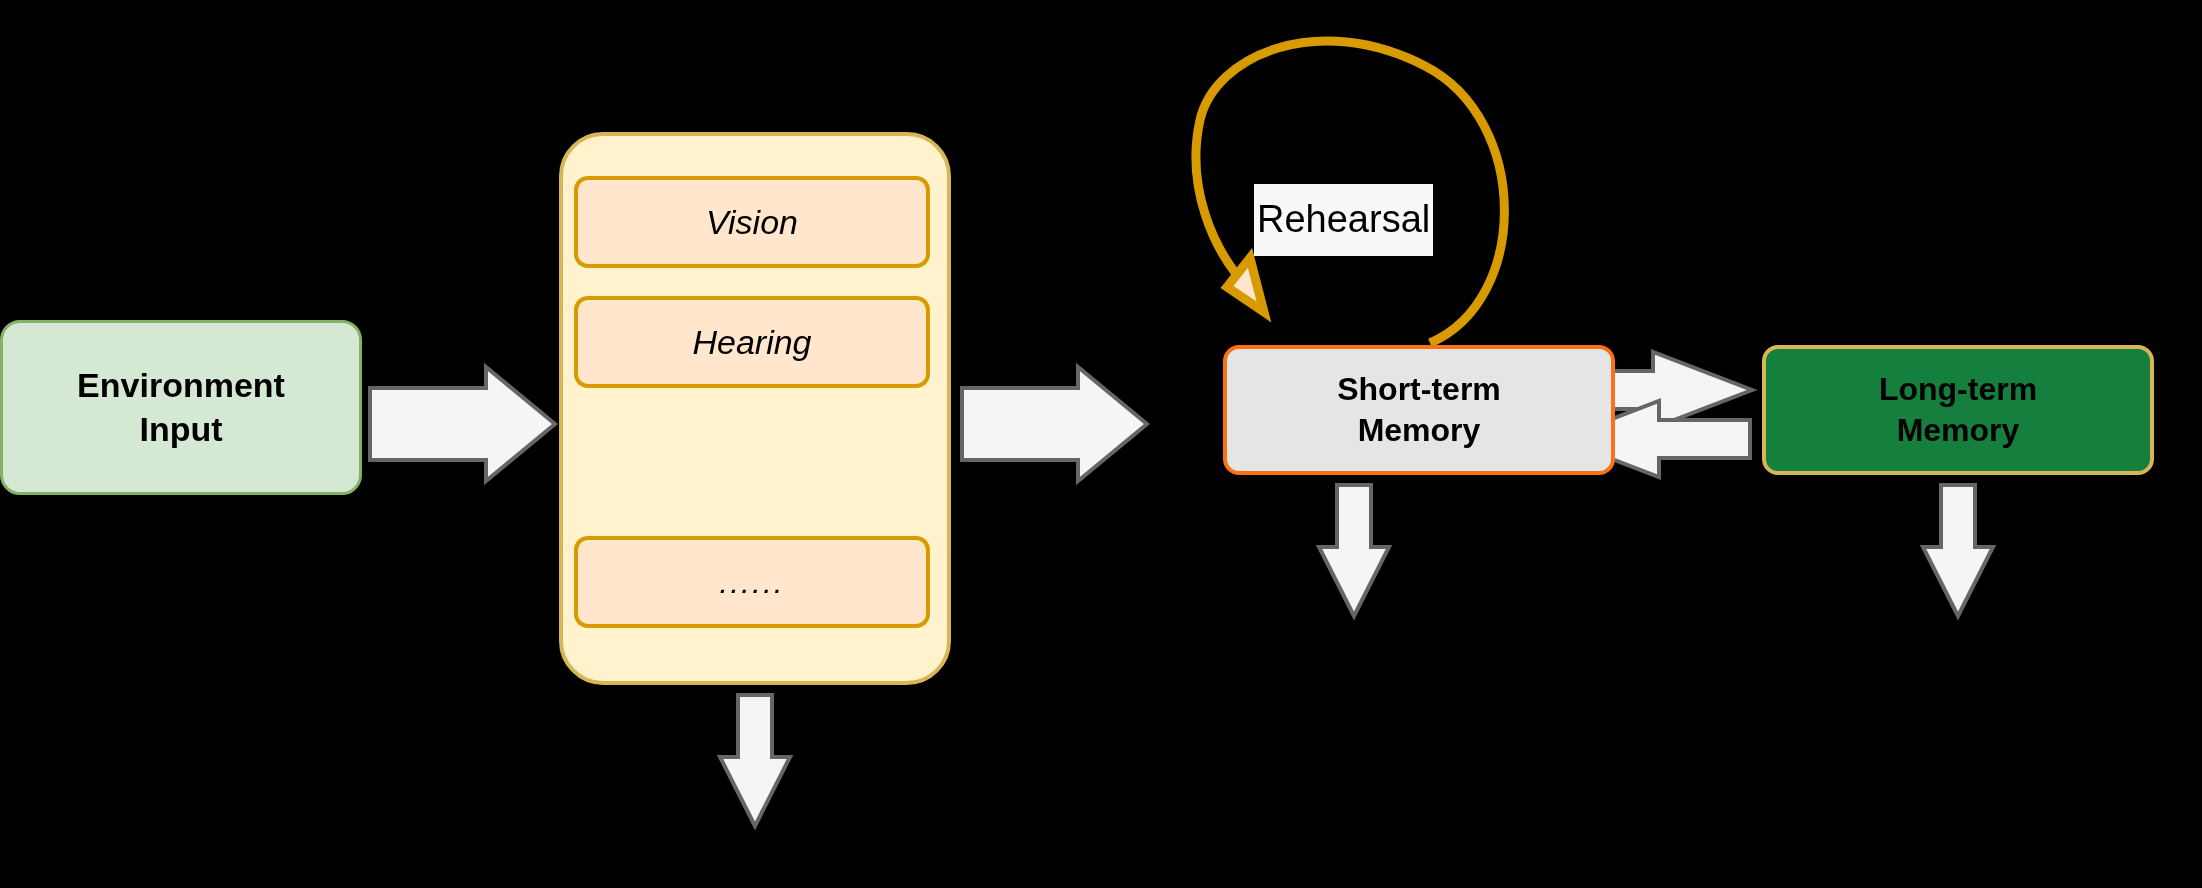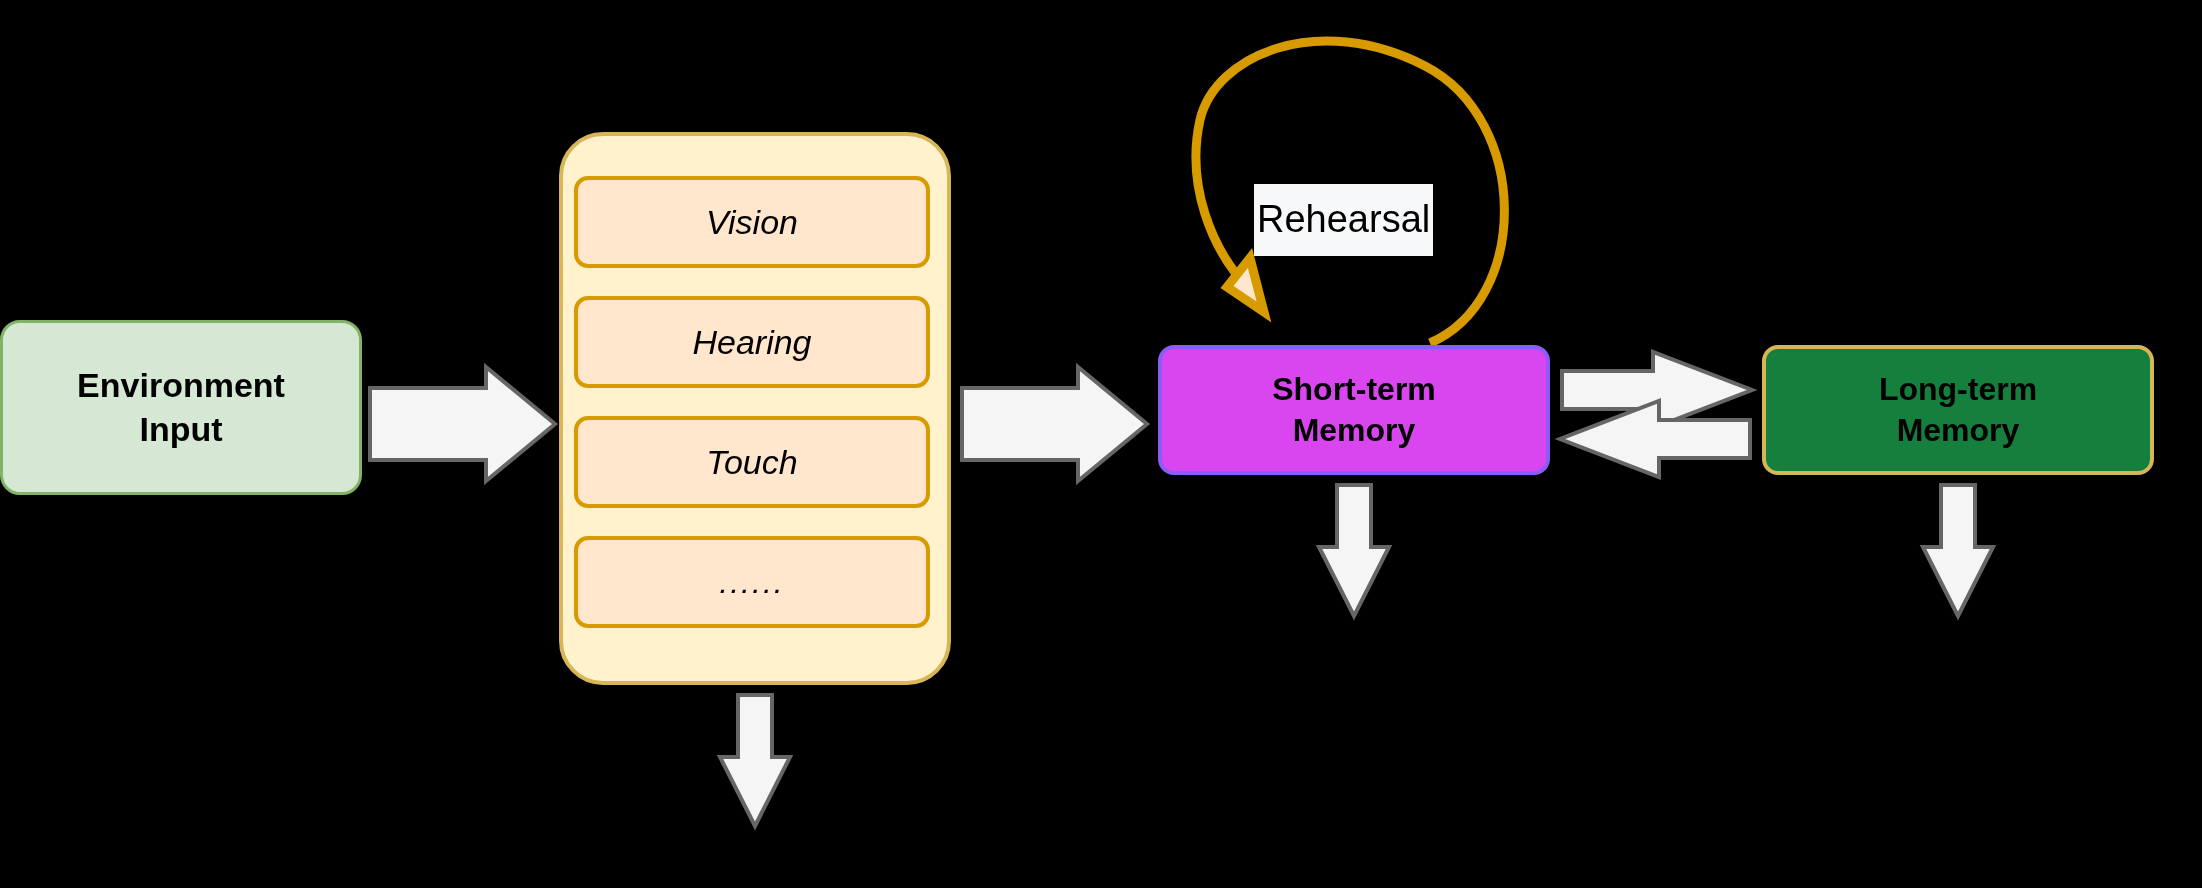--- a/index.html
+++ b/index.html
@@ -71,26 +71,26 @@
     font-style: italic;
   }
   #sense-0 { top: 176px; }
   #sense-1 { top: 296px; }
   #sense-2 { top: 416px; }
   #sense-3 { top: 536px; }
   #sense-3 .sense-label { letter-spacing: 2px; font-size: 32px; }
 
   
   #short-term {
-    left: 1158px;
+    left: 1223px;
     top: 345px;
     width: 392px;
     height: 130px;
-    background: #d946ef;
-    border: 4px solid #8b5cf6;
+    background: #e5e5e5;
+    border: 4px solid #f97316;
     border-radius: 16px;
     font-size: 32px;
   }
   #long-term {
     left: 1762px;
     top: 345px;
     width: 392px;
     height: 130px;
     background: #15803d;
     border: 4px solid #d6b656;
@@ -186,23 +186,20 @@
 Input</div>
 
   <div class="node" id="sensory-container"></div>
 
   <div class="sense-box" id="sense-0">
     <span class="sense-label">Vision</span>
   </div>
   <div class="sense-box" id="sense-1">
     <span class="sense-label">Hearing</span>
   </div>
-  <div class="sense-box" id="sense-2">
-    <span class="sense-label">Touch</span>
-  </div>
   <div class="sense-box" id="sense-3">
     <span class="sense-label">......</span>
   </div>
 
   <div class="node" id="short-term">Short-term
 Memory</div>
 
   <div class="node" id="long-term">Long-term
 Memory</div>
 

